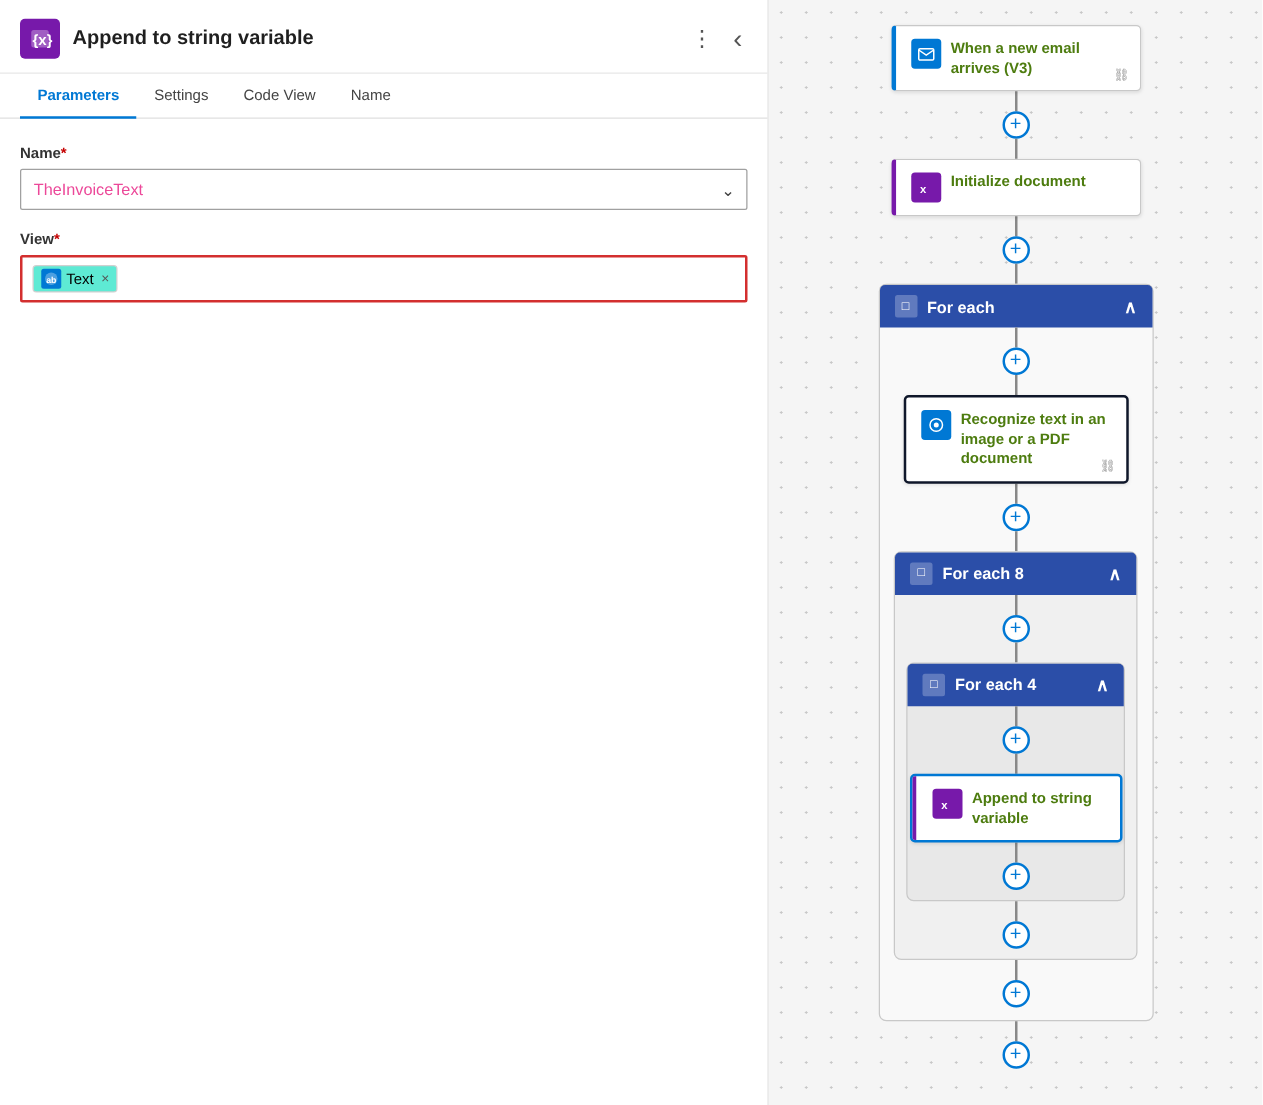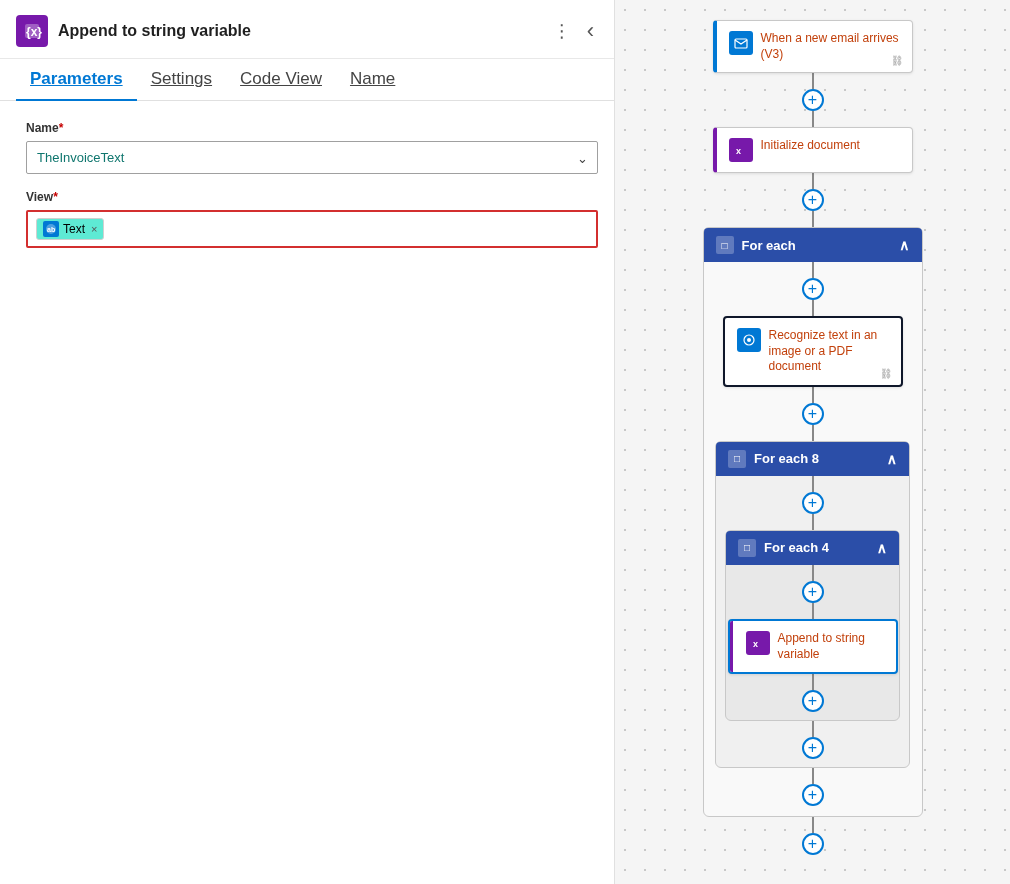--- a/index.html
+++ b/index.html
@@ -63,37 +63,35 @@
     .tabs {
       display: flex;
       gap: 0;
       padding: 0 16px;
       border-bottom: 1px solid #e0e0e0;
     }
 
     .tab {
       padding: 10px 14px;
       cursor: pointer;
-      font-size: 17px;
+      font-size: 12px;
       color: #444;
       border-bottom: 2px solid transparent;
       margin-bottom: -1px;
-      text-decoration: underline;
     }
 
     .tab.active {
       color: #0078d4;
       border-bottom: 2px solid #0078d4;
       font-weight: 600;
     }
 
     .panel-body {
       padding: 20px 16px;
       flex: 1;
-      margin-left: 10px;
     }
 
     .field-label {
       font-size: 12px;
       font-weight: 600;
       color: #333;
       margin-bottom: 6px;
     }
 
     .field-label span.required {
@@ -104,21 +102,21 @@
       position: relative;
       margin-bottom: 16px;
     }
 
     .select-box {
       width: 100%;
       border: 1px solid #a0a0a0;
       border-radius: 2px;
       padding: 8px 30px 8px 10px;
       font-size: 13px;
-      color: #0f766e;
+      color: #ec4899;
       background: #fff;
       appearance: none;
       cursor: pointer;
     }
 
     .select-arrow {
       position: absolute;
       right: 10px;
       top: 50%;
       transform: translateY(-50%);
@@ -218,22 +216,22 @@
       align-items: center;
       justify-content: center;
       flex-shrink: 0;
     }
 
     .flow-node-icon.blue { background: #0078d4; }
     .flow-node-icon.purple { background: #7719aa; }
 
     .flow-node-text {
       font-size: 12px;
-      color: #c2410c;
-      font-weight: 400;
+      color: #4d7c0f;
+      font-weight: 700;
       line-height: 1.3;
     }
 
     .flow-node-link {
       position: absolute;
       bottom: 6px;
       right: 8px;
       color: #888;
       font-size: 10px;
     }

